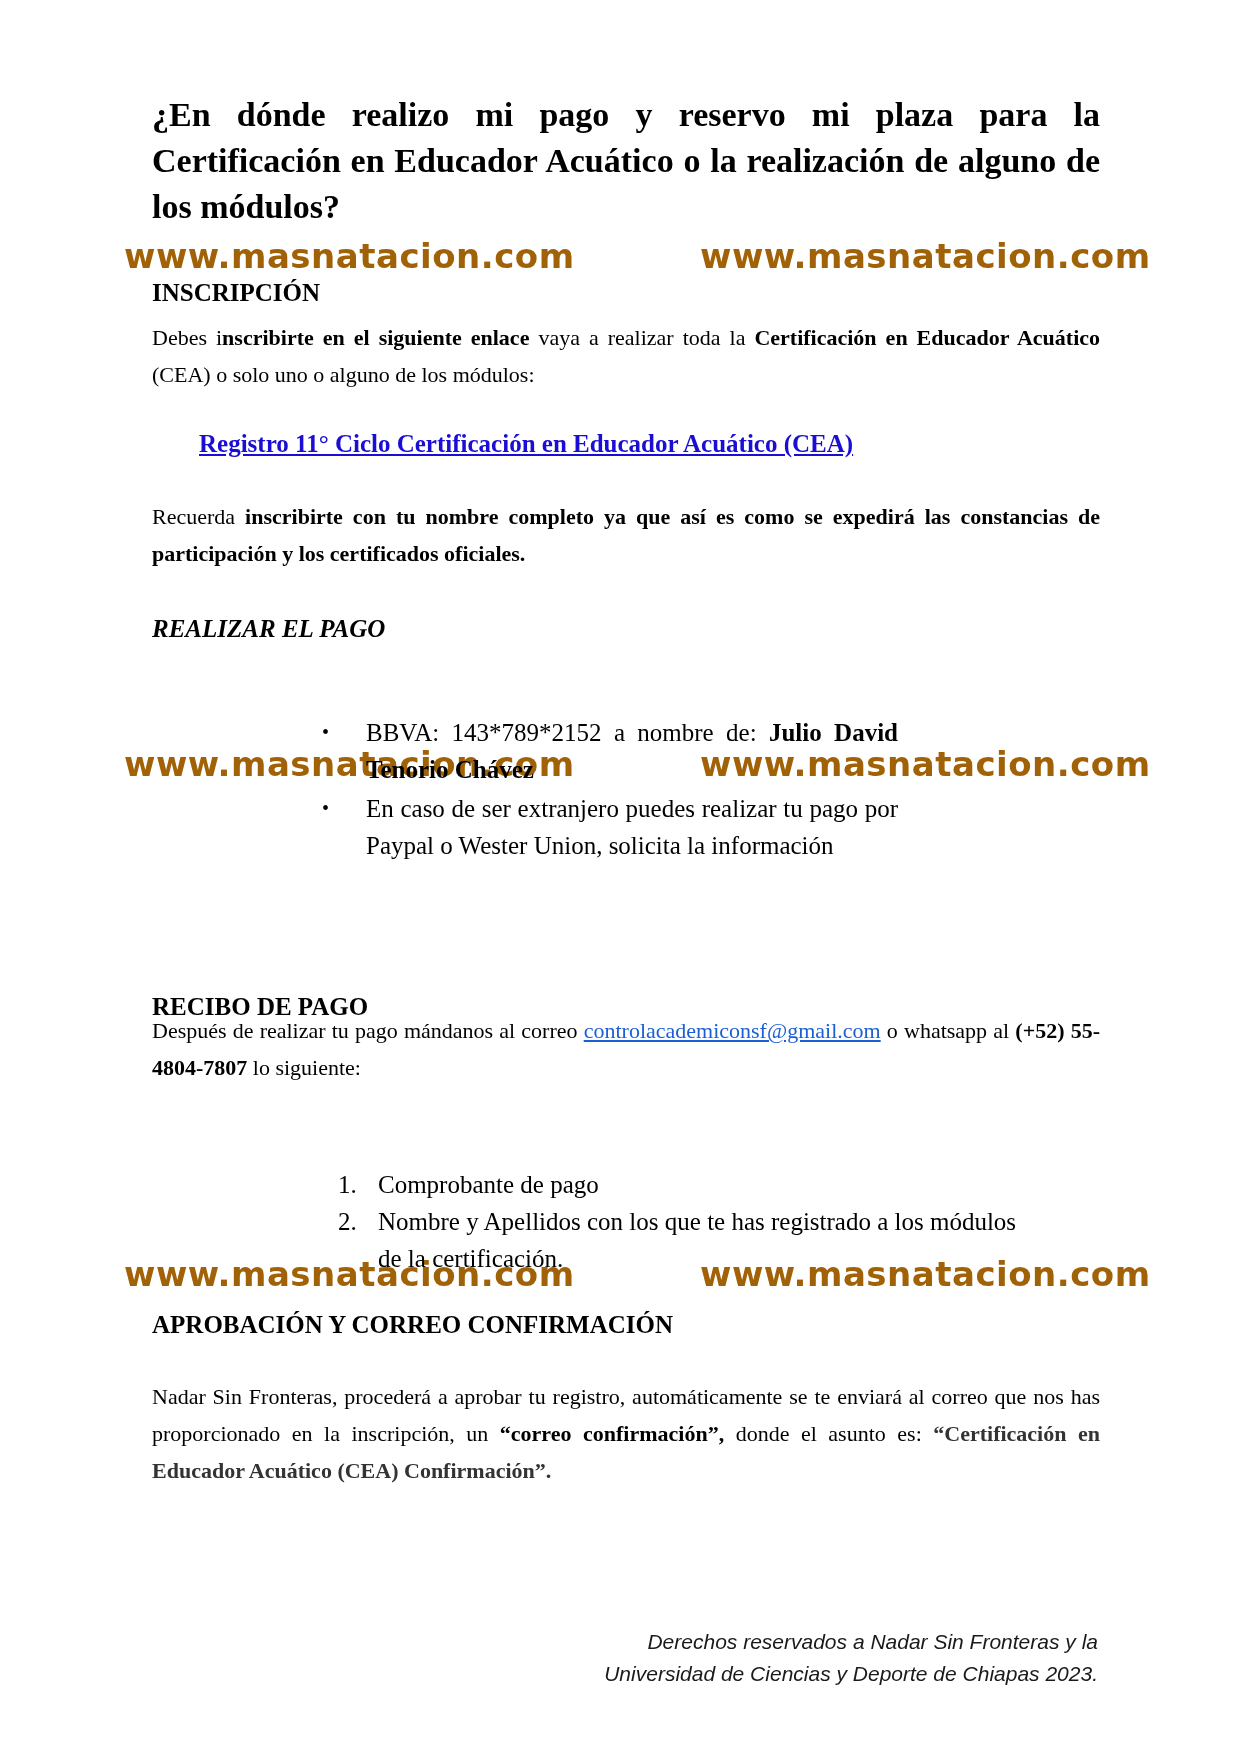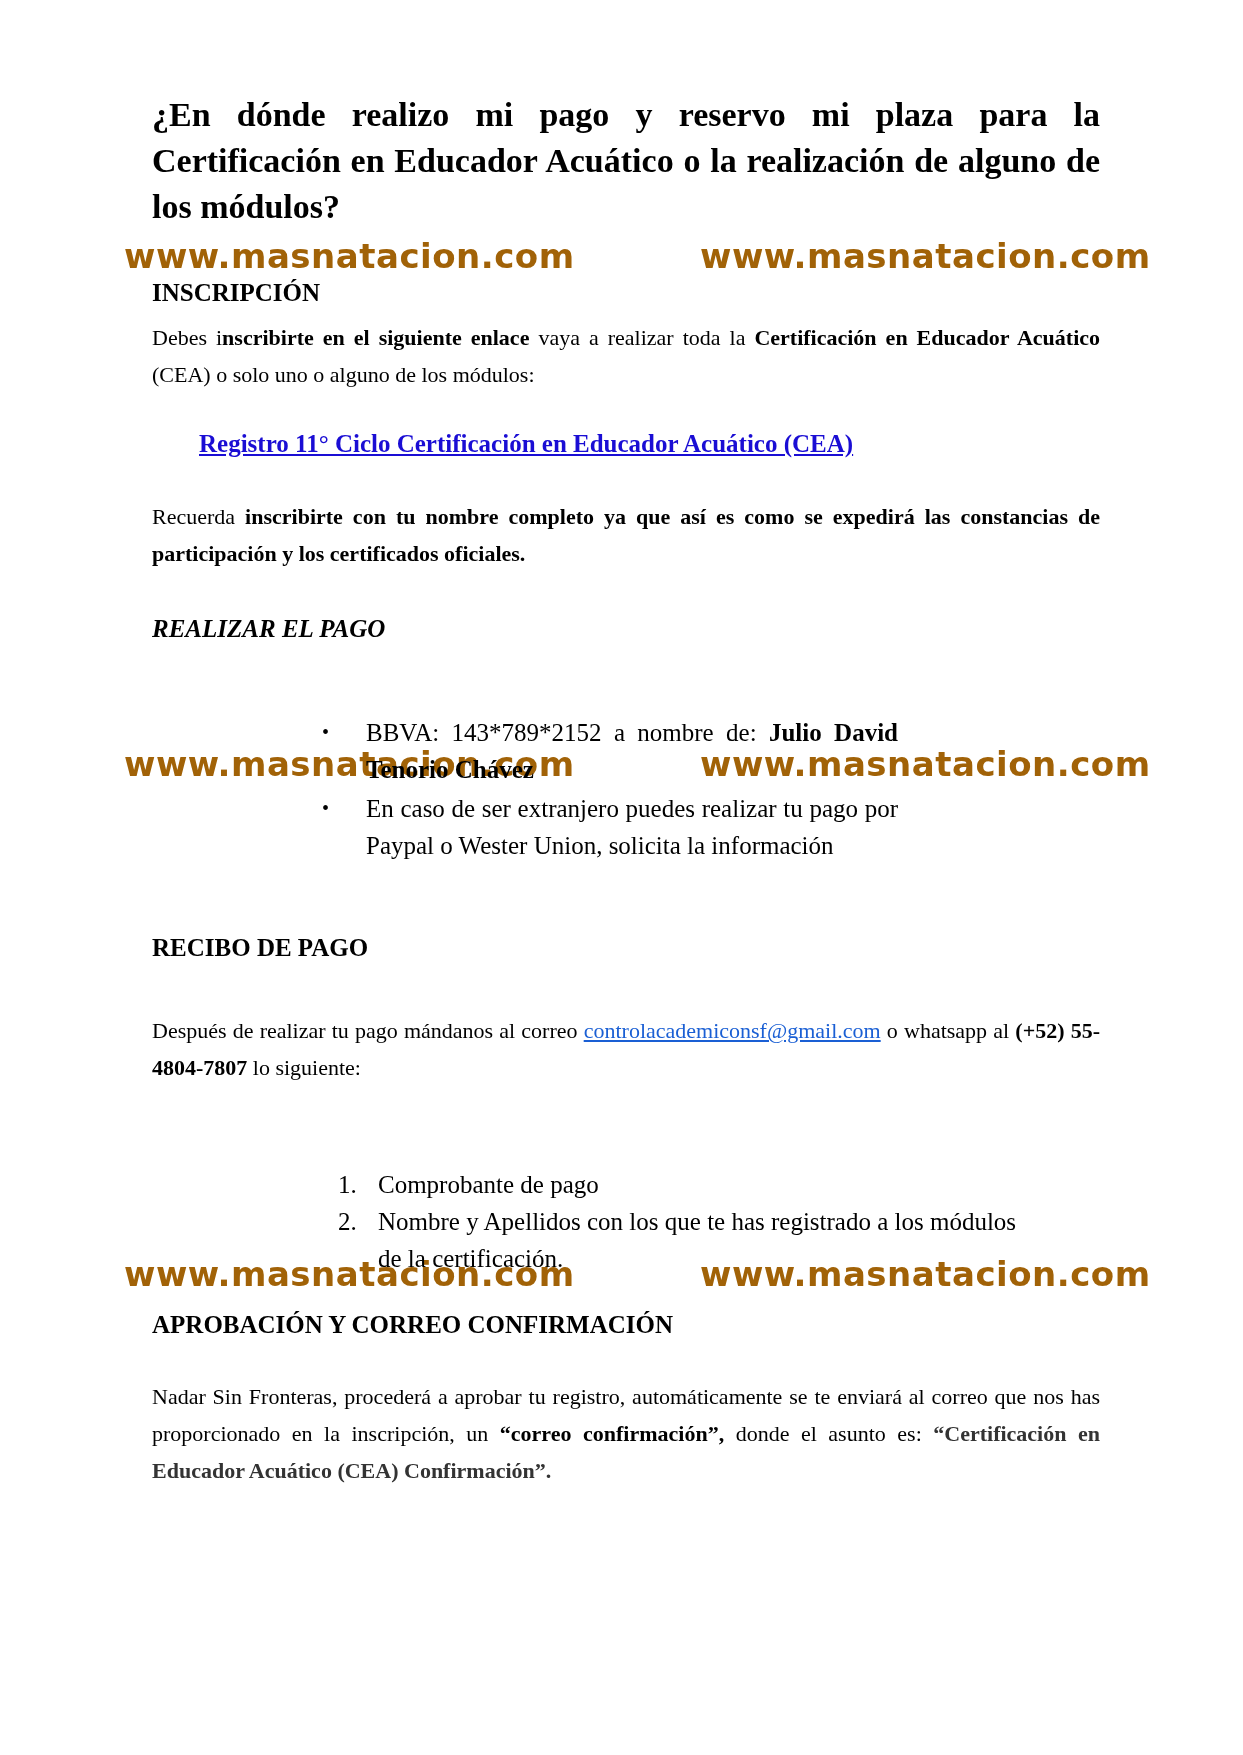--- a/index.html
+++ b/index.html
@@ -155,21 +155,21 @@
     <div class="bullet-item">
       <span class="dot">•</span>
       <span>BBVA: 143*789*2152 a nombre de: </span><b>Julio David Tenorio Chávez</b>
     </div>
     <div class="bullet-item" style="margin-top:2px;">
       <span class="dot">•</span>
       <span>En caso de ser extranjero puedes realizar tu pago por Paypal o Wester Union, solicita la información</span>
     </div>
   </div>
 
-  <div class="abs heading fg" style="left:152px; top:927px;">RECIBO DE PAGO</div>
+  <div class="abs heading fg" style="left:152px; top:986px;">RECIBO DE PAGO</div>
 
   <div class="abs para fg" style="top:1006px;">
     <span>Después de realizar tu pago mándanos al correo </span><a class="mail-link">controlacademiconsf@gmail.com</a><span> o whatsapp al </span><b>(+52) 55-4804-7807</b><span> lo siguiente:</span>
   </div>
 
   <div class="abs num-list fg">
     <div class="num-item">
       <span class="num">1.</span>
       <span>Comprobante de pago</span>
     </div>
@@ -178,14 +178,18 @@
       <span>Nombre y Apellidos con los que te has registrado a los módulos de la certificación.</span>
     </div>
   </div>
 
   <div class="abs heading fg" style="left:152px; top:1304px;">APROBACIÓN Y CORREO CONFIRMACIÓN</div>
 
   <div class="abs para fg" style="top:1372px;">
     <span>Nadar Sin Fronteras, procederá a aprobar tu registro, automáticamente se te enviará al correo que nos has proporcionado en la inscripción, un </span><b>“correo confirmación”,</b><span> donde el asunto es: </span><b class="subject">“Certificación en Educador Acuático (CEA) Confirmación”.</b>
   </div>
 
+  <div class="abs footer fg">
+    <div>Derechos reservados a Nadar Sin Fronteras y la</div>
+    <div>Universidad de Ciencias y Deporte de Chiapas 2023.</div>
+  </div>
 
 </div>
 
 </body></html>

